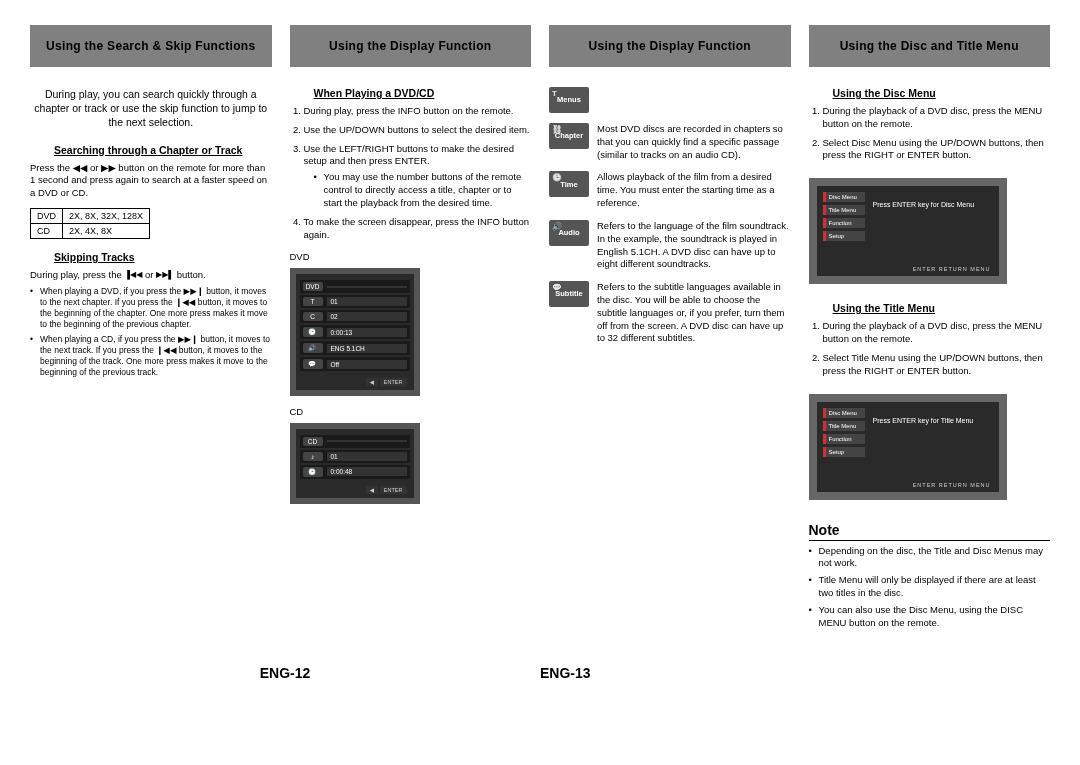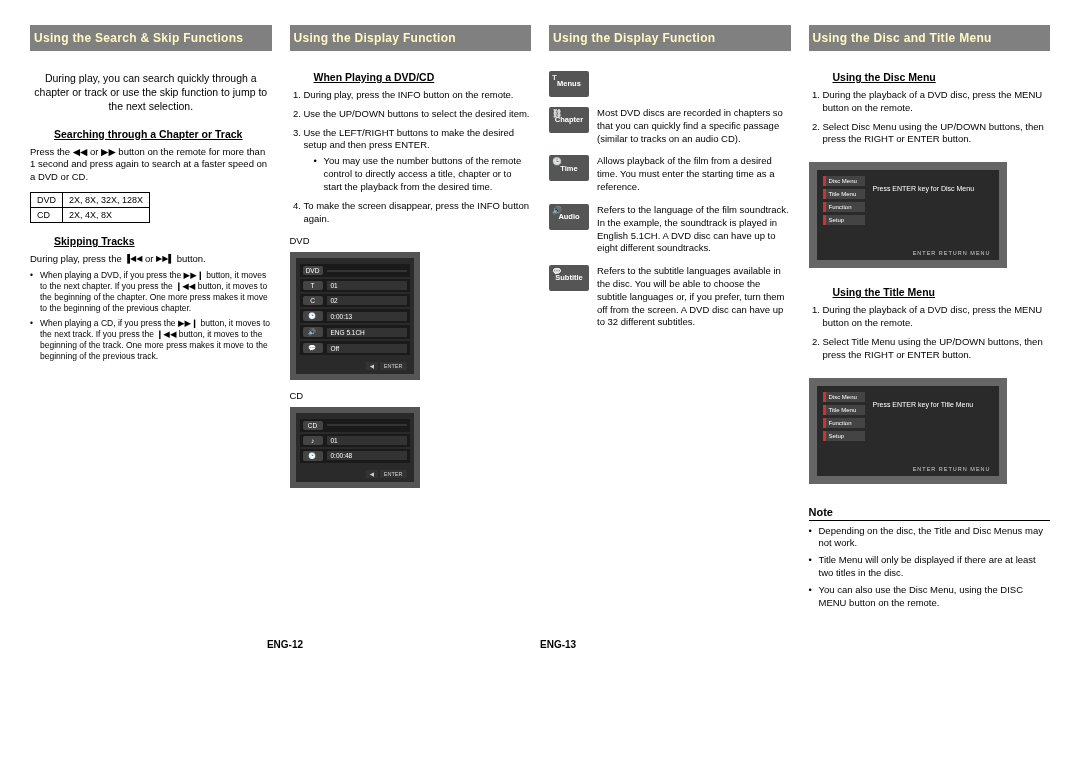--- a/index.html
+++ b/index.html
@@ -17,25 +17,25 @@
     display: flex;
     padding: 25px 30px 10px 30px;
     gap: 18px;
   }
   .col {
     flex: 1;
     min-width: 0;
   }
   .header-band {
     background: #808080;
-    color: #fef9c3;
+    color: #000000;
     font-weight: bold;
     font-size: 12px;
-    text-align: left;
-    padding: 6px 4px;
+    text-align: center;
+    padding: 14px 4px;
     margin-bottom: 20px;
     letter-spacing: 0.3px;
   }
   .intro {
     font-size: 10.5px;
     line-height: 1.35;
     margin-bottom: 14px;
     text-align: center;
   }
   .subhead {
@@ -192,30 +192,30 @@
   }
   .menu-foot {
     position:absolute;
     bottom:4px; right:8px;
     font-size:5.5px;
     letter-spacing:1px;
     color:#ccc;
   }
   .note-head {
     font-weight:bold;
-    font-size:11px;
+    font-size:14px;
     border-bottom:1px solid #000;
     padding-bottom:2px;
     margin: 10px 0 4px 0;
   }
   .page-no {
     text-align:center;
     font-weight:bold;
-    font-size:10px;
-    margin-top:16px;
+    font-size:14px;
+    margin-top:22px;
   }
 </style>
 </head>
 <body>
 
 <div class="page">
 
   <div class="col">
     <div class="header-band">Using the Search &amp; Skip Functions</div>
     <div class="intro">During play, you can search quickly through a chapter or track or use the skip function to jump to the next selection.</div>

